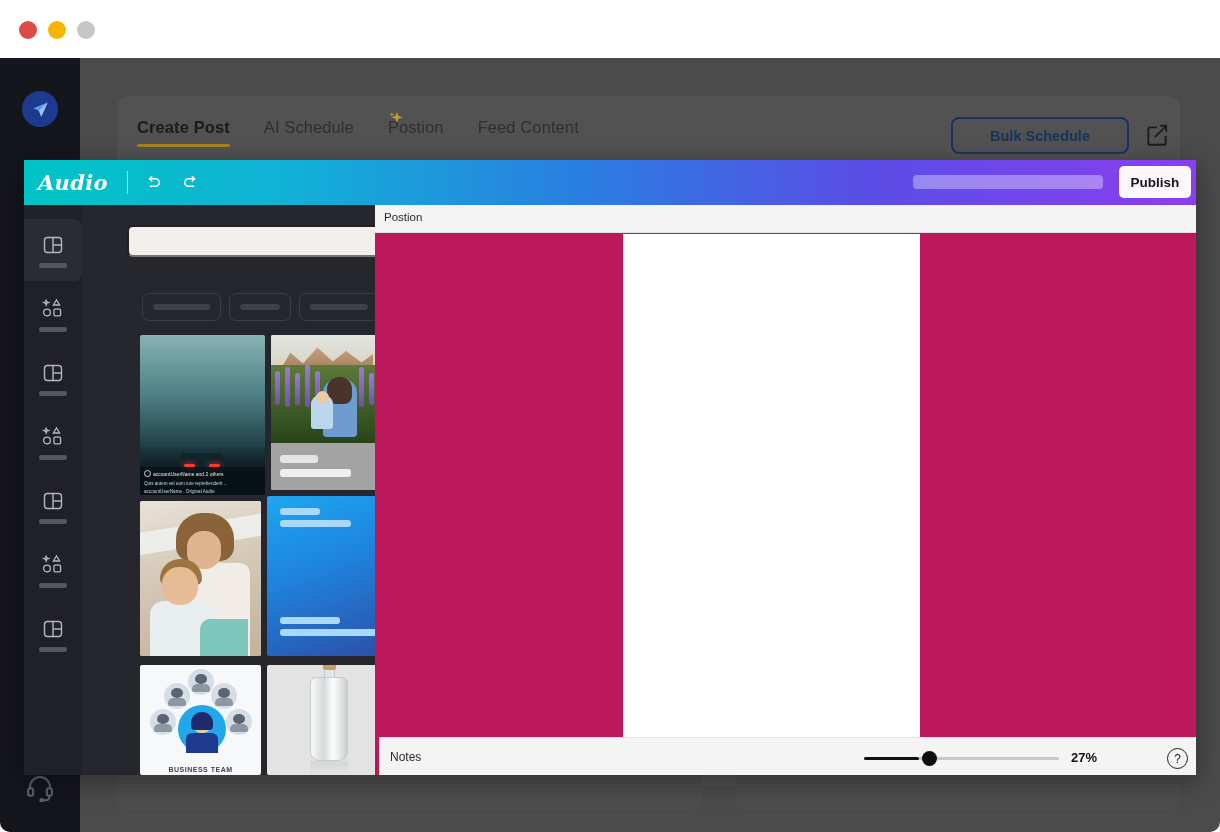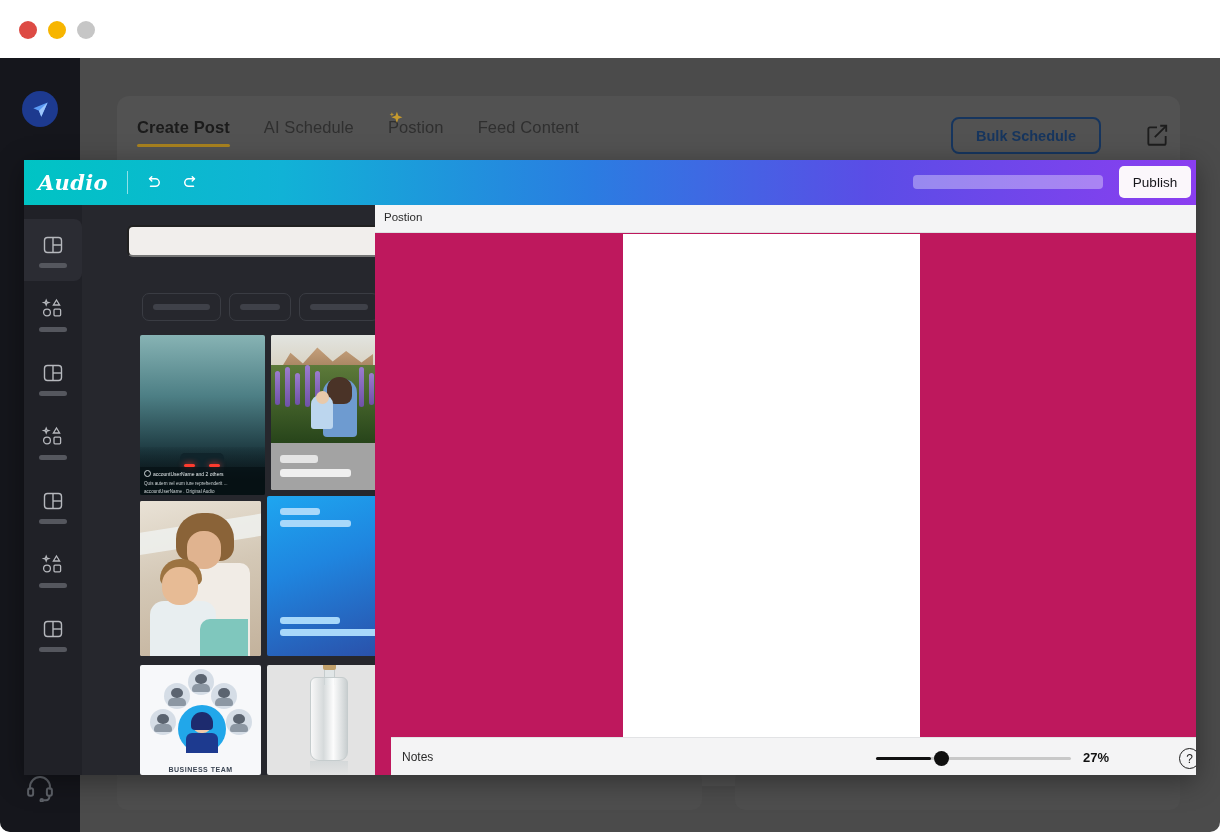--- a/index.html
+++ b/index.html
@@ -64,21 +64,21 @@
   .tab.active { font-weight: 700; color: #1b1b1b; }
   .tab.active::after {
     content: ""; position: absolute; left: 0; right: 0; bottom: 0;
     height: 3px; background: #a8821f; border-radius: 2px;
   }
   .sparkle {
     position: absolute; left: 385px; top: 108px; width: 22px; height: 22px;
     color: #c59a2e;
   }
   .btn-bulk {
-    position: absolute; left: 951px; top: 117px; width: 150px; height: 37px;
+    position: absolute; left: 951px; top: 117px; width: 178px; height: 37px;
     border: 2px solid #16355e; border-radius: 8px;
     display: flex; align-items: center; justify-content: center;
     font-size: 14.5px; font-weight: 700; color: #16355e; background: transparent;
   }
   .btn-compose {
     position: absolute; left: 1144px; top: 122px; width: 26px; height: 26px;
     color: #1d1d1d;
   }
   .btn-compose svg { width: 26px; height: 26px; }
 
@@ -118,21 +118,21 @@
   .ico-undo { left: 119px; }
   .ico-redo { left: 157px; }
   .canva-ghostbar {
     position: absolute; left: 889px; top: 15px; width: 190px; height: 14px;
     background: rgba(255,255,255,.35); border-radius: 4px;
   }
   .btn-publish {
     position: absolute; left: 1095px; top: 6px; width: 72px; height: 32px;
     background: #fbf7fb; border-radius: 5px;
     display: flex; align-items: center; justify-content: center;
-    font-size: 13.5px; color: #16161a; font-weight: 400;
+    font-size: 13.5px; color: #16161a; font-weight: 700;
   }
 
   
   .canva-rail {
     position: absolute; left: 0; top: 45px; width: 58px; height: 570px;
     background: #202127;
   }
   .rail-item {
     position: absolute; left: 0; width: 58px; height: 62px;
     display: flex; flex-direction: column; align-items: center; justify-content: center;
@@ -295,21 +295,21 @@
     background: #f4f4f5; border-bottom: 1px solid #e0e1e3;
   }
   .stage-top .lbl {
     position: absolute; left: 9px; top: 6px; font-size: 11.5px; color: #2b2b2b;
   }
   .page {
     position: absolute; left: 248px; top: 29px; width: 297px; height: 504px;
     background: #ffffff;
   }
   .stage-bottom {
-    position: absolute; left: 16px; bottom: 0; width: 821px; height: 38px;
+    position: absolute; left: 4px; bottom: 0; width: 821px; height: 38px;
     background: #f4f4f5; border-top: 1px solid #e2e3e5;
   }
   .notes { position: absolute; left: 11px; top: 12px; font-size: 12px; color: #2b2b2b; }
   .zoom-track {
     position: absolute; left: 485px; top: 19px; width: 195px; height: 3px;
     background: #c8c8c8; border-radius: 2px;
   }
   .zoom-fill {
     position: absolute; left: 485px; top: 19px; width: 55px; height: 3px;
     background: #111; border-radius: 2px;

